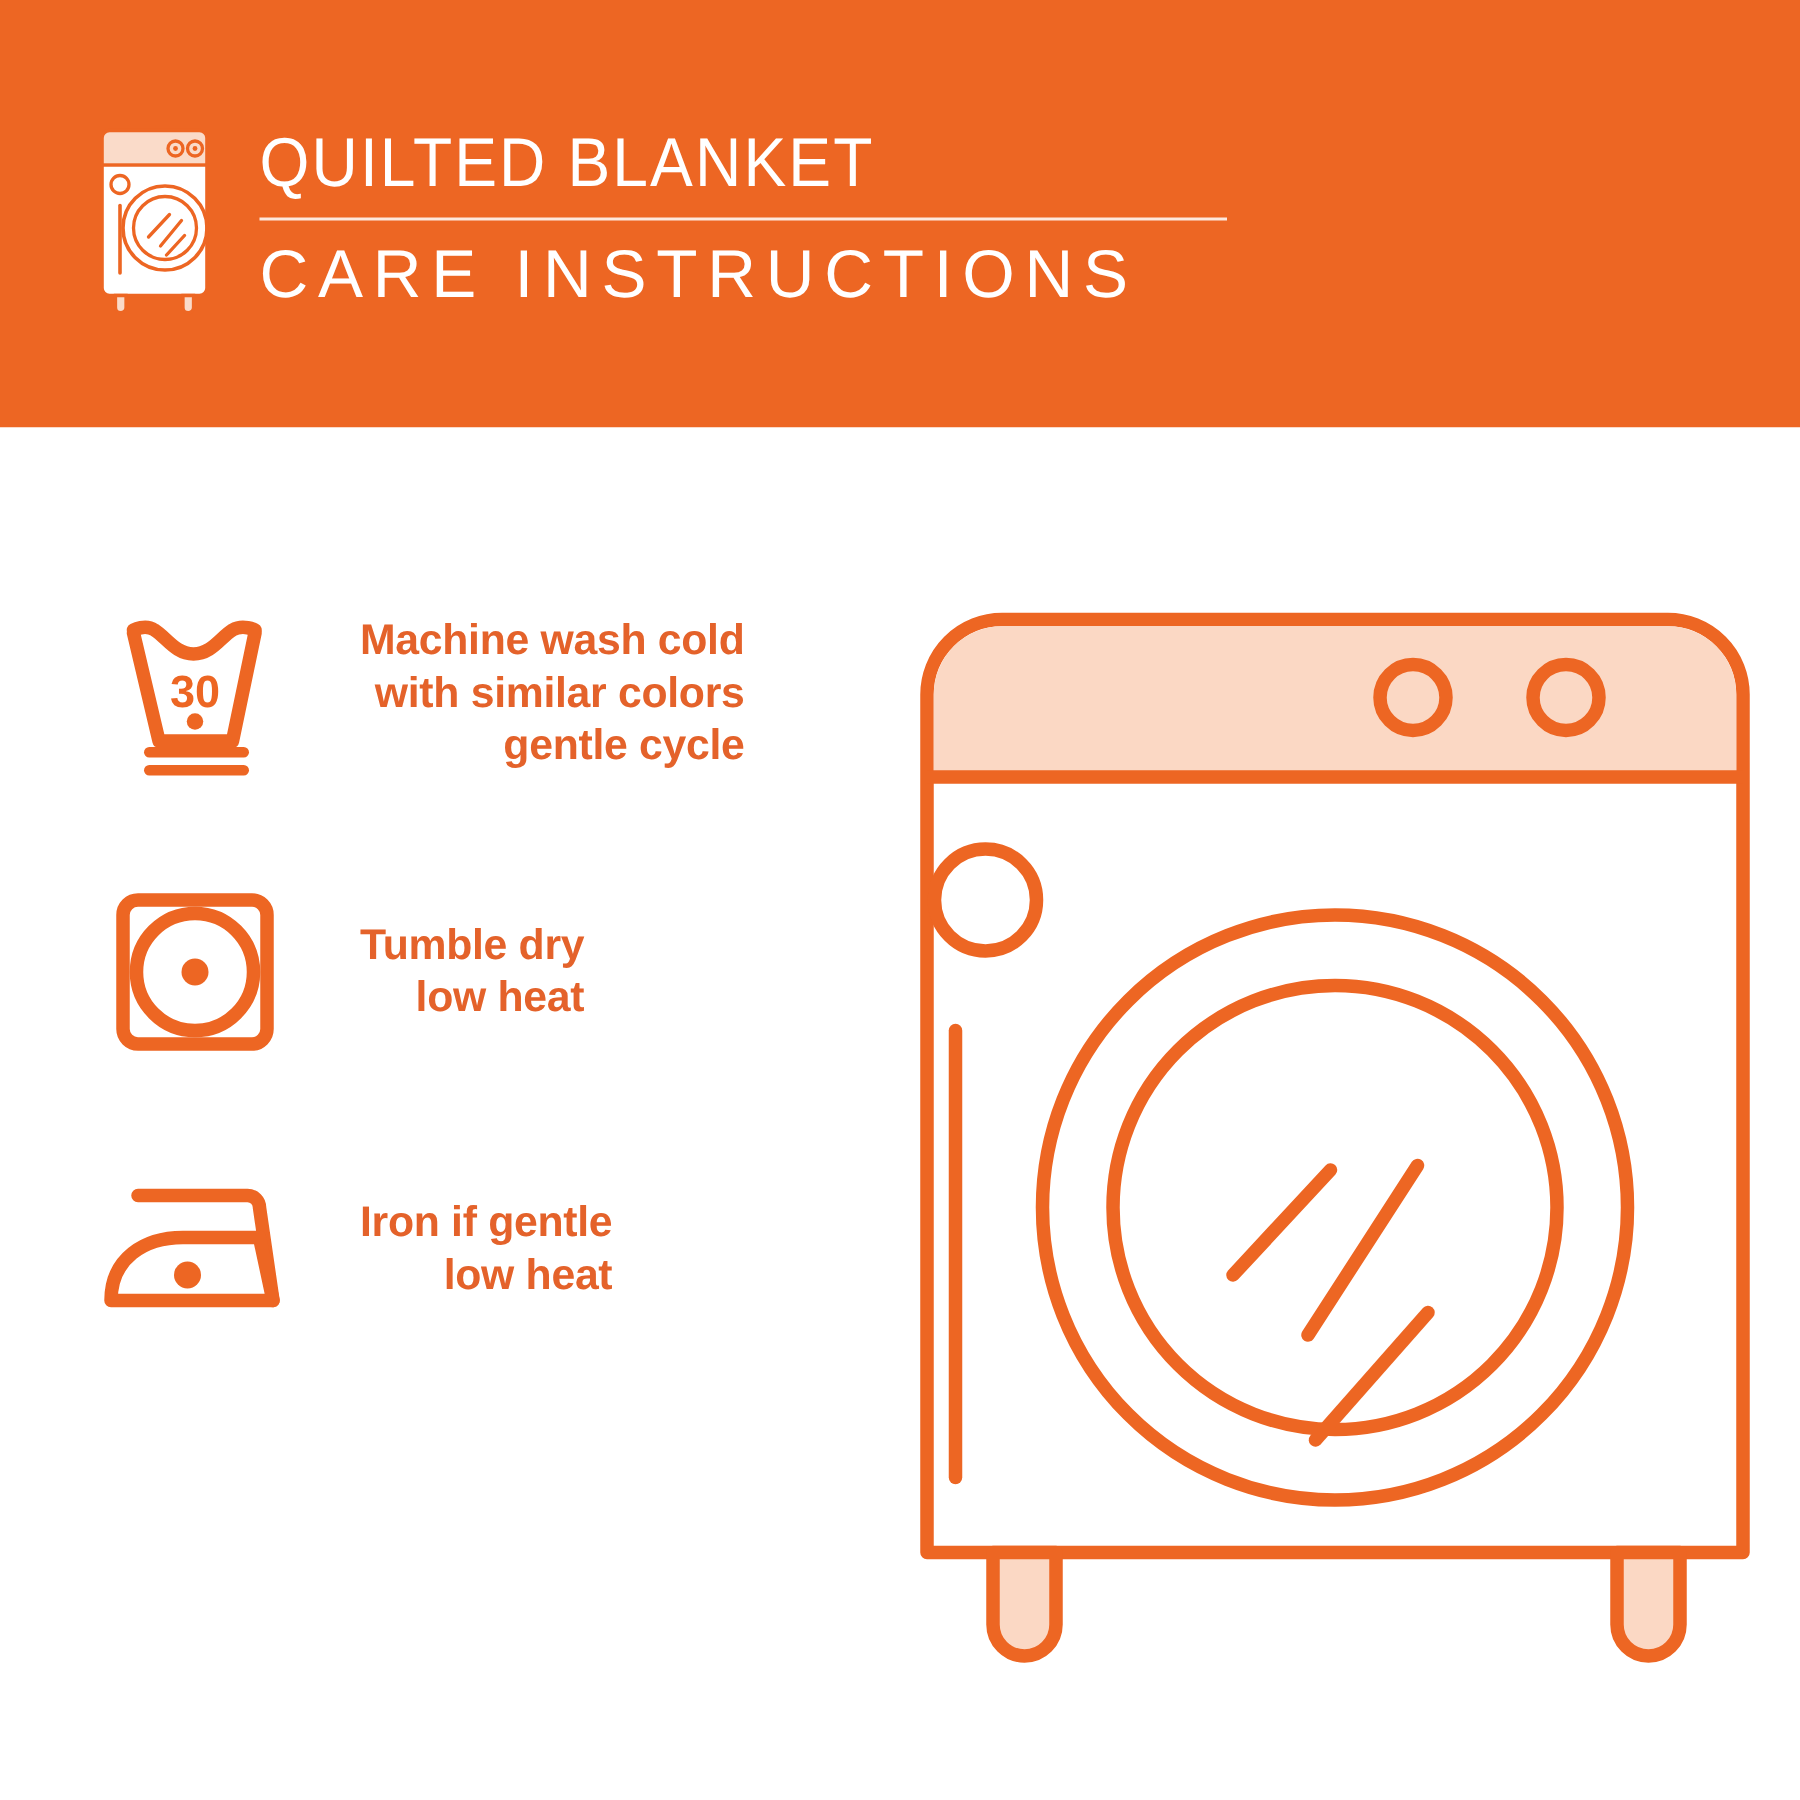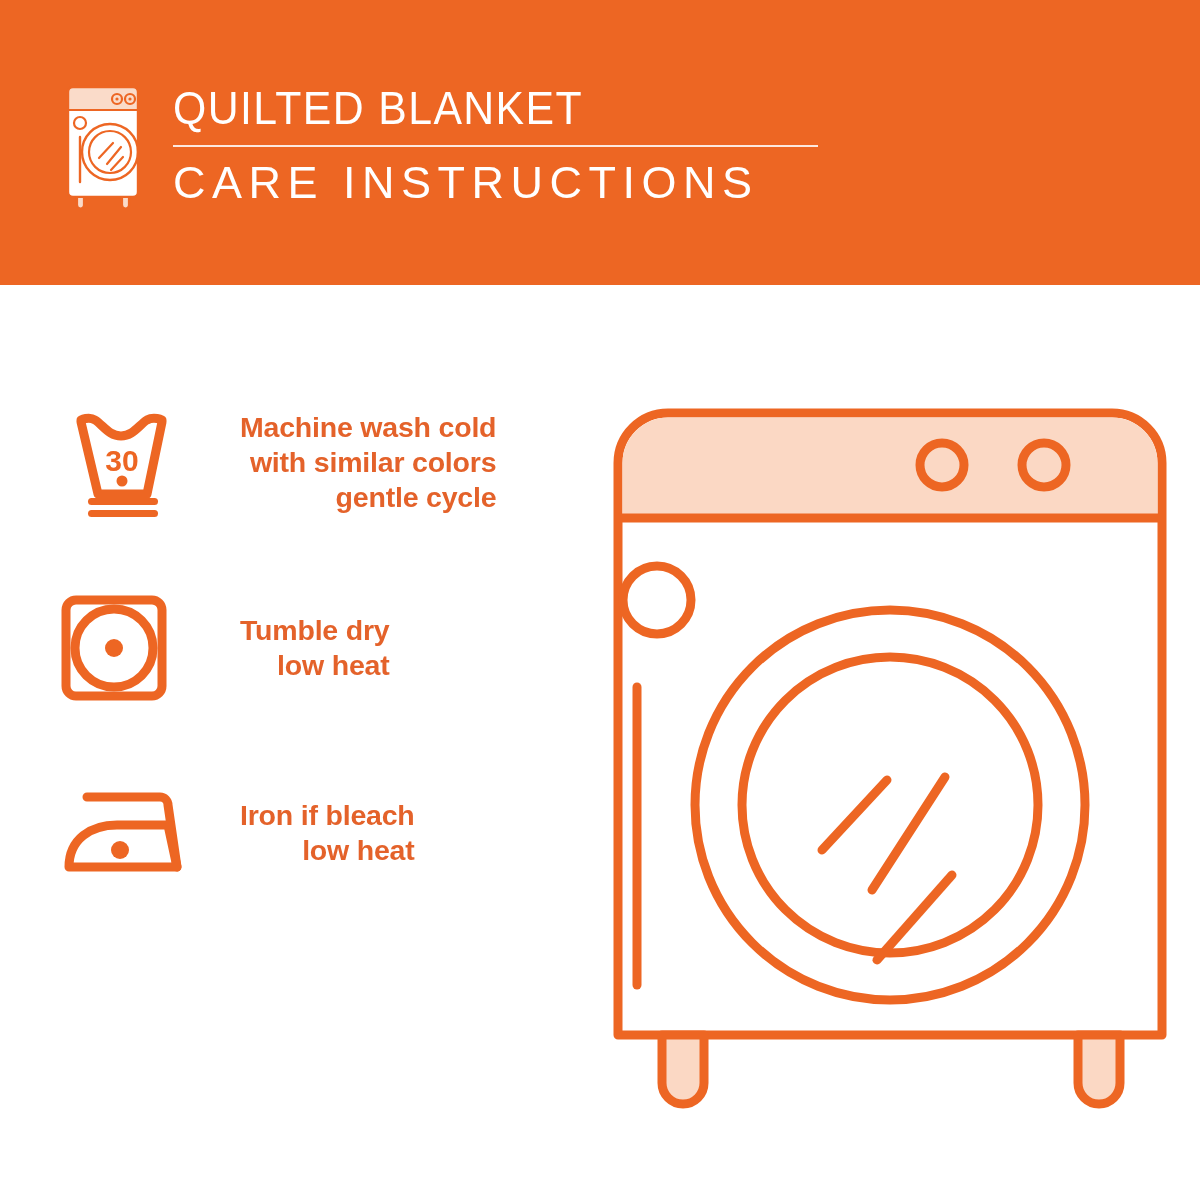--- a/index.html
+++ b/index.html
@@ -93,20 +93,21 @@
     align-items: center;
     height: 125px;
     margin-bottom: 60px;
   }
   .care-row:last-child { margin-bottom: 0; }
   .care-symbol {
     width: 150px;
     flex: 0 0 150px;
     display: flex;
     align-items: center;
+    justify-content: center;
   }
   .care-text {
     color: #E4622A;
     font-size: 28.5px;
     line-height: 35px;
     font-weight: 700;
     letter-spacing: -0.2px;
     margin-left: 35px;
     white-space: pre-line;
     font-family: "Liberation Sans", sans-serif;
@@ -207,21 +208,21 @@
       <div class="care-symbol">
         <svg width="140" height="100" viewBox="0 0 140 100">
 
           <path d="M32 14 H105 a8 8 0 0 1 8 8 L122 84" fill="none" stroke="#ED6623" stroke-width="9" stroke-linecap="round" stroke-linejoin="round"></path>
 
           <path d="M14 84 C14 56 36 42 62 42 H113 L122 84 Z" fill="none" stroke="#ED6623" stroke-width="9" stroke-linejoin="round" stroke-linecap="round"></path>
 
           <circle cx="65" cy="67" r="9" fill="#ED6623"></circle>
         </svg>
       </div>
-      <div class="care-text">Iron if bleach
+      <div class="care-text">Iron if gentle
 low heat</div>
     </div>
 
   </div>
 
   <svg class="machine-art" viewBox="0 0 580 730">
 
     <path d="M18 68 a50 50 0 0 1 50 -50 h444 a50 50 0 0 1 50 50 v572 h-544 z" fill="#FFFFFF" stroke="#ED6623" stroke-width="9" stroke-linejoin="round"></path>
 
     <path d="M22.5 68 a45.5 45.5 0 0 1 45.5 -45.5 h444 a45.5 45.5 0 0 1 45.5 45.5 v55 h-535 z" fill="#FBD8C4"></path>

